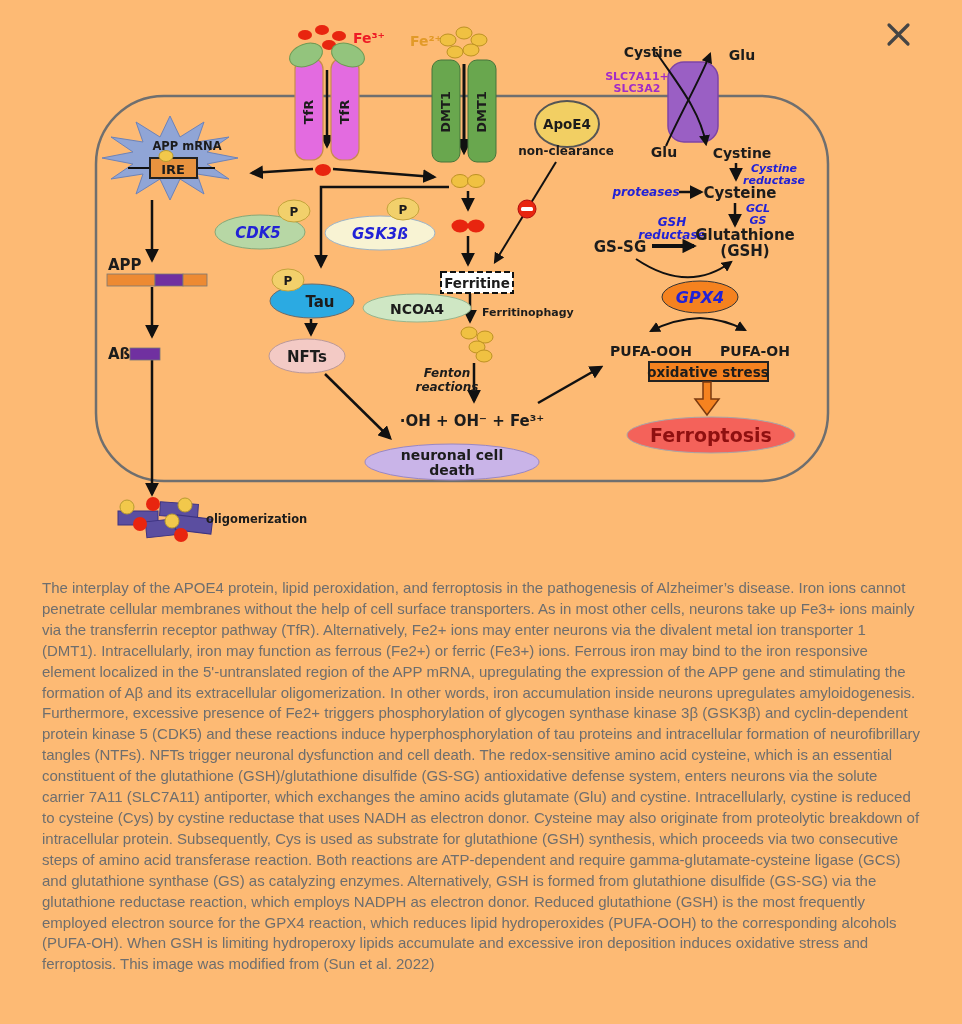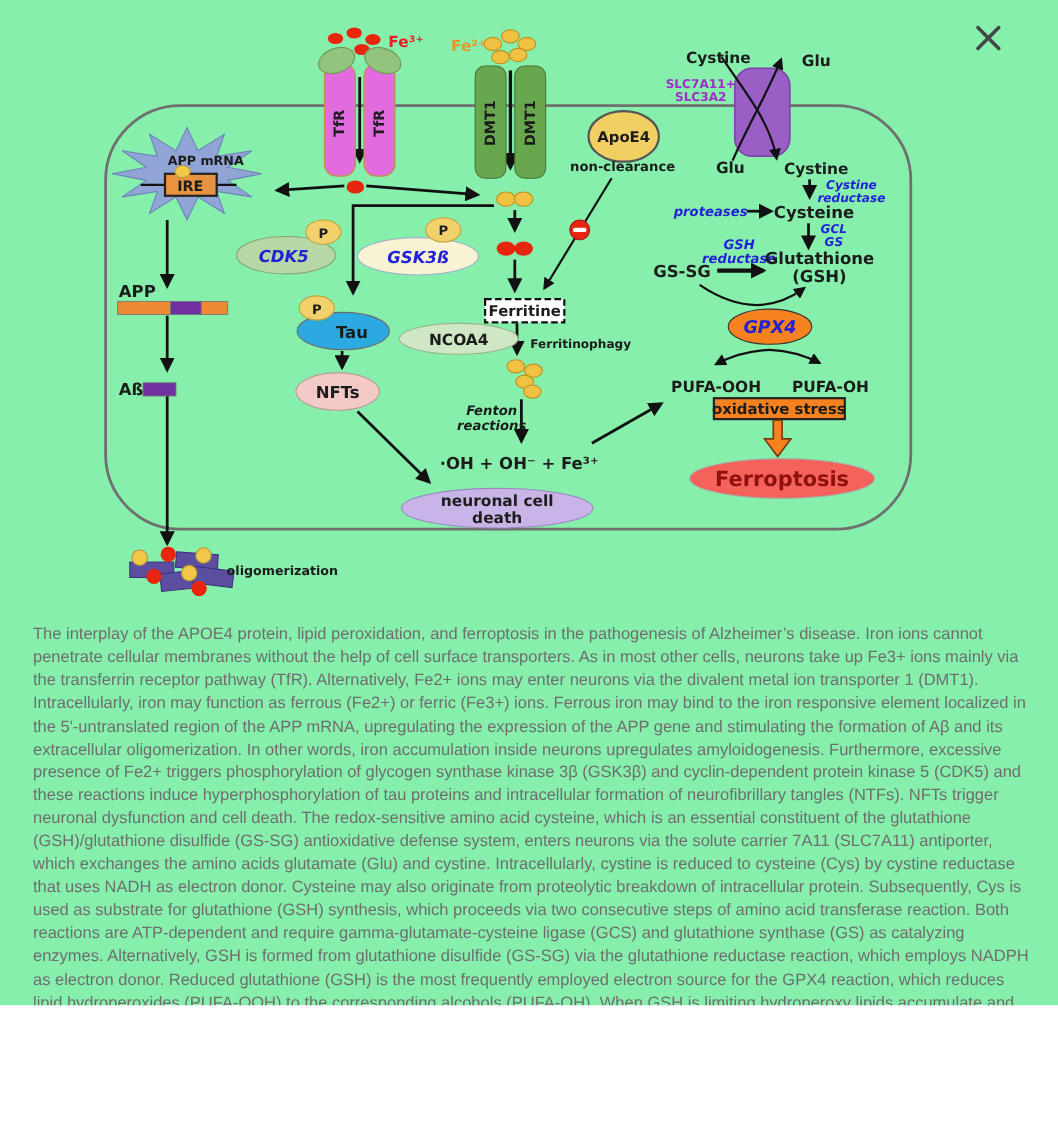--- a/index.html
+++ b/index.html
@@ -1,28 +1,28 @@
 <!DOCTYPE html>
 <html><head>
 <meta charset="utf-8">
 <style>
   html,body { margin:0; padding:0; background:#ffffff; }
-  .page { position:relative; width:962px; height:914px; background:#86efac; overflow:hidden;
+  .page { position:relative; width:962px; height:1024px; background:#fdba74; overflow:hidden;
           font-family:"Liberation Sans", sans-serif; }
   svg text { font-family:"DejaVu Sans", sans-serif; font-weight:bold; }
   .blk  { fill:#1c1c1c; }
   .blue { fill:#2222d6; font-style:italic; }
   .purpletxt { fill:#a22cc8; }
   .redtxt { fill:#ee1c25; }
   .goldtxt { fill:#e29a28; }
   .darkred { fill:#8f1010; }
   .close-btn { cursor:pointer; }
   .caption-wrap { padding:6px 26px 0 30px; }
   .fig-heading { font-size:16.5px; font-weight:bold; color:#3d3d3d; margin:0 0 15px 0; }
-  .fig-body { font-size:15px; line-height:20.9px; color:#6e6e6e; margin:0; }
+  .fig-body { font-size:15px; line-height:20.9px; color:#6e6e6e; margin:12px; }
 </style>
 </head>
 <body>
 
 <div class="page">
 
   <svg width="962" height="556" viewBox="0 0 962 556">
     <defs>
       <marker id="ah" viewBox="0 0 10 10" refX="8" refY="5" markerWidth="5.5" markerHeight="5.5" orient="auto-start-reverse">
         <path d="M0,0 L10,5 L0,10 z" fill="#111"></path>

